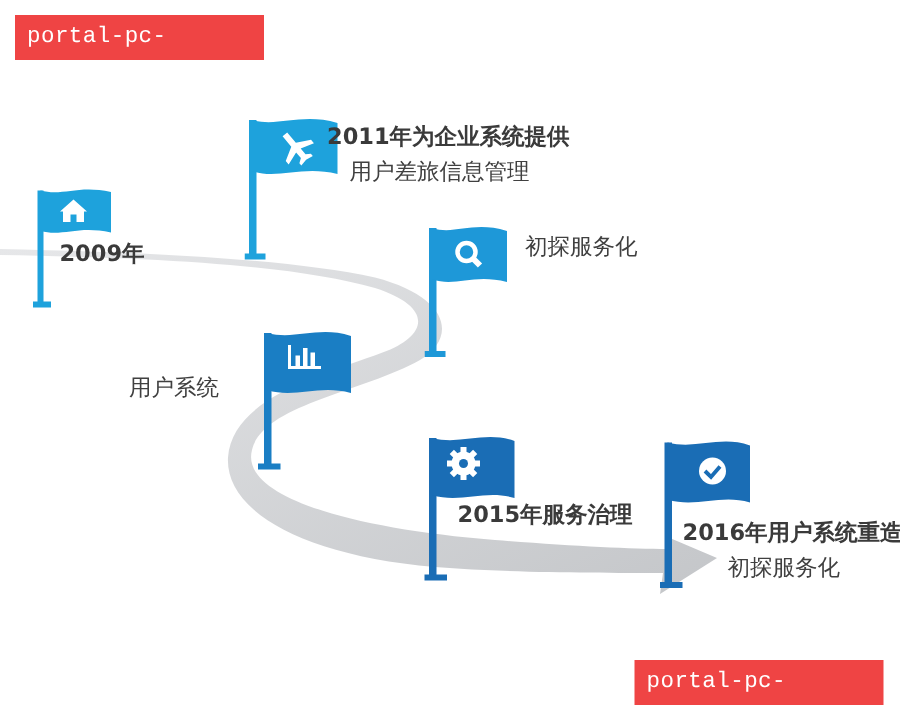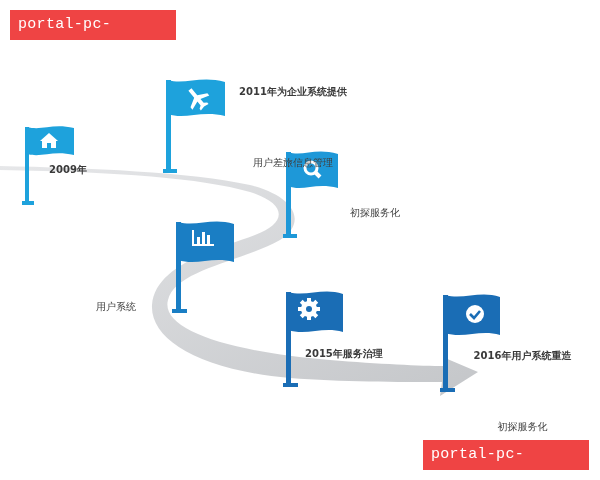--- a/index.html
+++ b/index.html
@@ -4,22 +4,22 @@
 <style>
   html, body { margin: 0; padding: 0; }
   body { width: 600px; height: 480px; background: #ffffff; position: relative; overflow: hidden;
          font-family: "DejaVu Sans", "Liberation Sans", sans-serif; }
   .watermark { position: absolute; background: #ef4444; color: #ffffff; font-family: Liberation Mono, monospace;
                font-size: 15px; padding: 0 8px; height: 30px; line-height: 30px; letter-spacing: 0.3px; }
   #wm-top { left: 10px; top: 10px; width: 150px; }
   #wm-bottom { left: 423px; top: 440px; width: 150px; }
   svg.road { position: absolute; left: 0; top: 0; }
   .flag { position: absolute; }
-  .label { position: absolute; font-size: 10px; font-weight: bold; color: #3a3a3a; line-height: 23px; white-space: nowrap; }
-  .label .l2 { font-weight: normal; color: #404040; margin-top: 48px; }
+  .label { position: absolute; font-size: 15px; font-weight: bold; color: #3a3a3a; line-height: 23px; white-space: nowrap; }
+  .label .l2 { font-weight: normal; color: #404040; }
   .center { text-align: center; }
 </style>
 </head>
 <body>
 
 <svg class="road" width="600" height="480" viewBox="0 0 600 480">
   <defs>
     <linearGradient id="roadGrad" x1="0" y1="0" x2="1" y2="1">
       <stop offset="0" stop-color="#e6e7e9"></stop>
       <stop offset="1" stop-color="#c4c6c9"></stop>
@@ -108,21 +108,21 @@
 </div>
 
 <div class="label" style="left:342px;top:153px">
   <div class="l2" style="padding-left:8px">初探服务化</div>
 </div>
 
 <div class="label center" style="left:50px;top:247px;width:132px">
   <div class="l2">用户系统</div>
 </div>
 
-<div class="label" style="left:305px;top:342px">
+<div class="label" style="left:305px;top:332px">
   <div>2015年服务治理</div>
 </div>
 
 <div class="label center" style="left:455px;top:344px;width:135px">
   <div>2016年用户系统重造</div>
   <div class="l2">初探服务化</div>
 </div>
 
 <div class="watermark" id="wm-top">portal-pc-leyu.com</div>
 <div class="watermark" id="wm-bottom">portal-pc-leyu.com</div>

